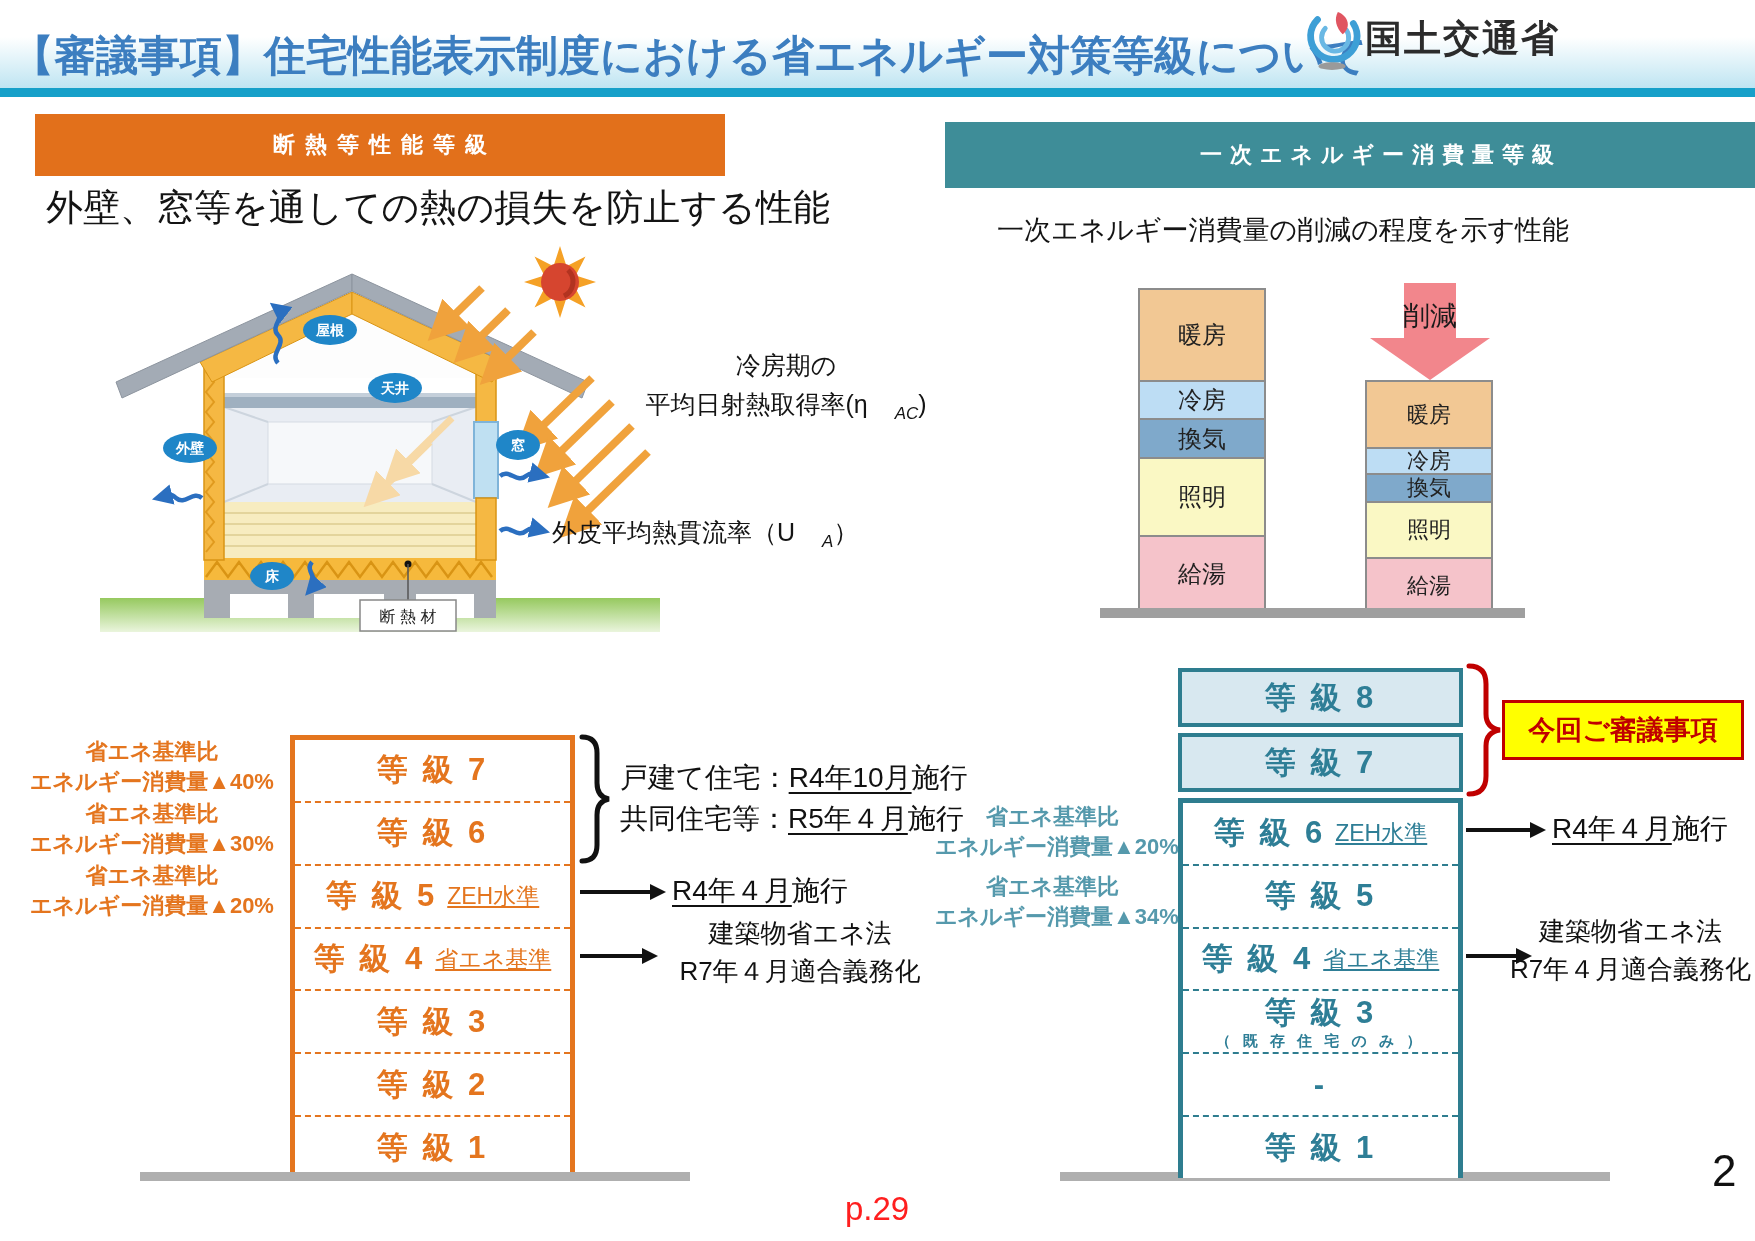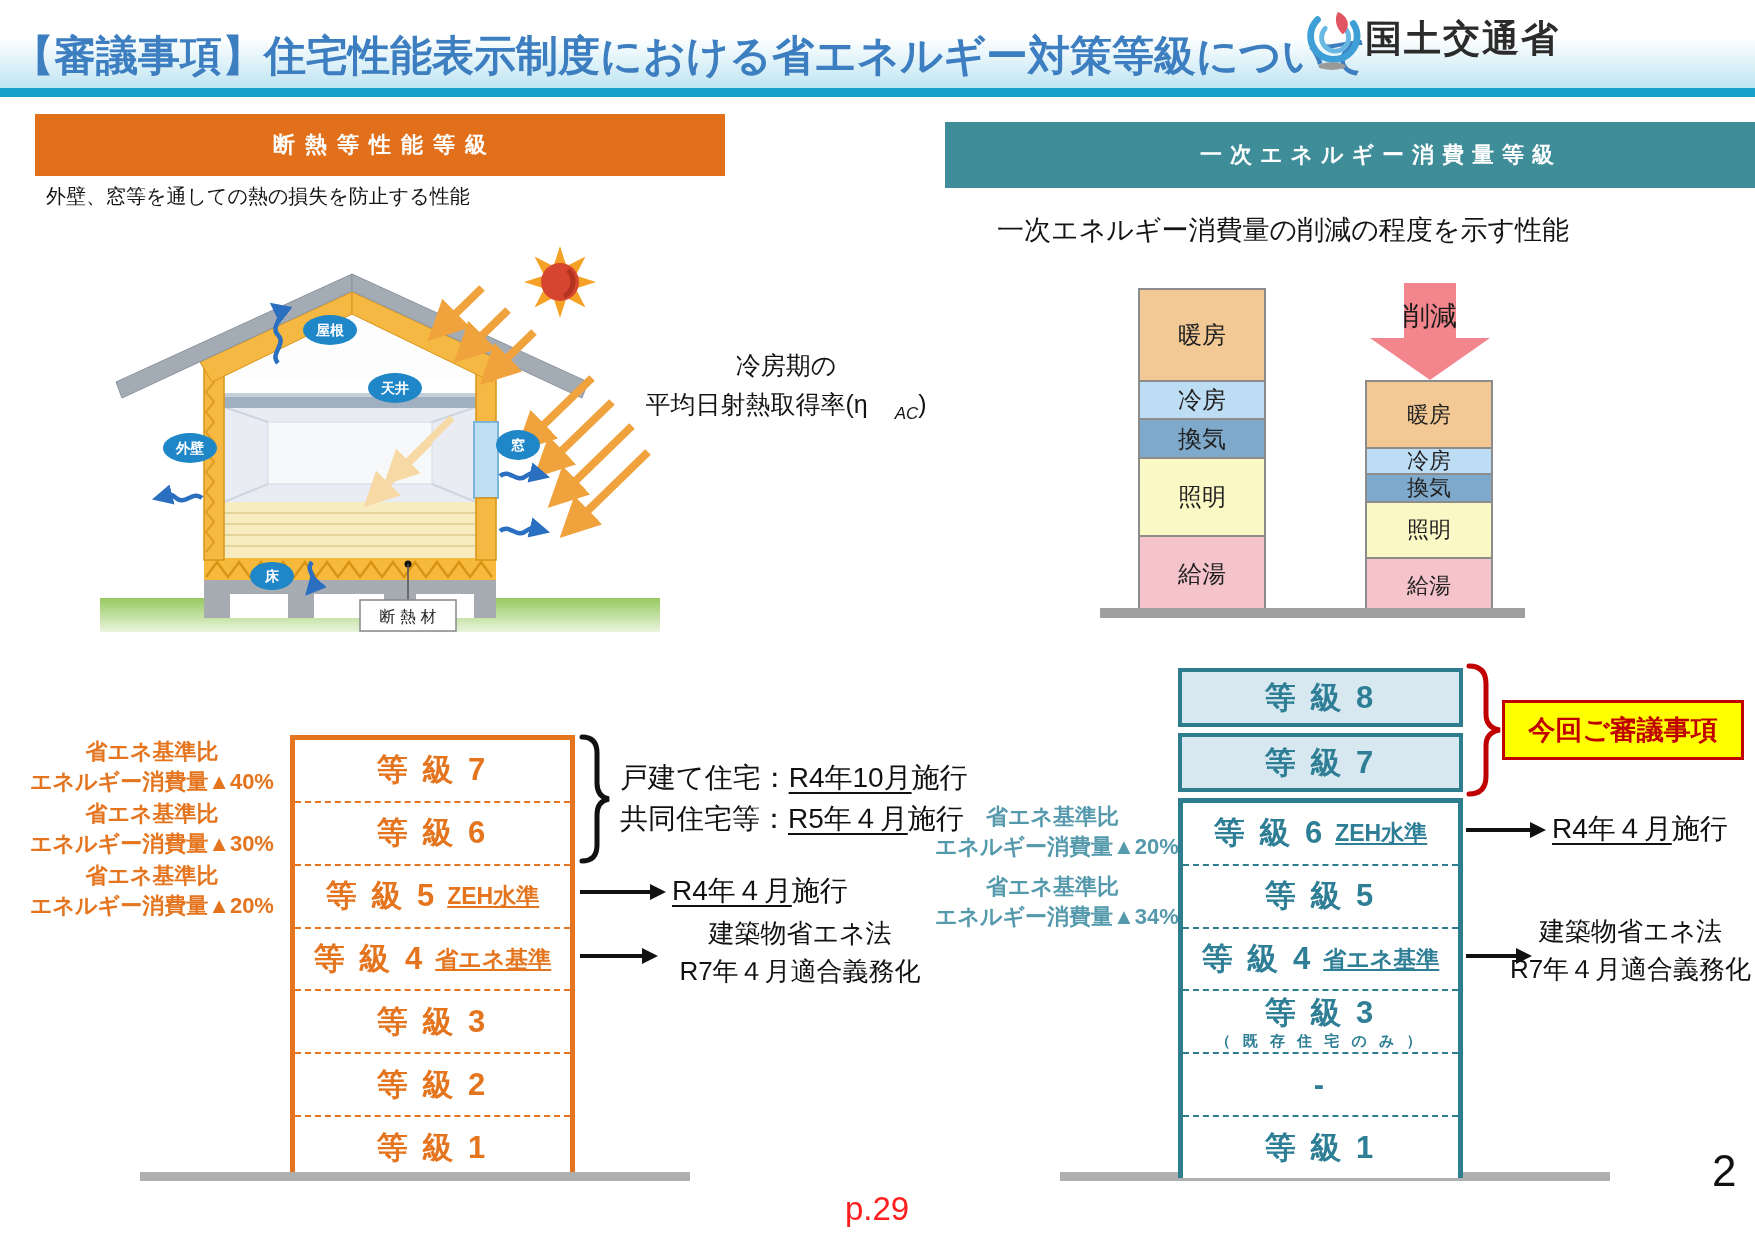--- a/index.html
+++ b/index.html
@@ -14,32 +14,32 @@
   #header-stripe{left:0;top:88px;width:1755px;height:9px;background:#17a0c9;}
   #page-title{left:12px;top:28px;font-size:42px;font-weight:bold;color:#3c7ec0;white-space:nowrap;}
   #logo{left:1302px;top:6px;display:flex;align-items:center;gap:1px;}
   #logo-text{font-size:37px;font-weight:600;color:#2b2b2b;letter-spacing:2px;}
 
   
   .sec-head{height:62px;display:flex;align-items:center;justify-content:center;
     color:#fff;font-size:22px;font-weight:bold;letter-spacing:10px;text-indent:10px;}
   #left-head{left:35px;top:114px;width:690px;background:#e2701b;}
   #right-head{left:945px;top:122px;width:862px;height:66px;background:#3e8d98;letter-spacing:8px;}
-  .subtitle{font-size:20px;color:#141414;white-space:nowrap;}
+  .subtitle{font-size:37px;color:#141414;white-space:nowrap;}
 
   
   .ladder{background:#fff;display:flex;flex-direction:column;}
   #left-ladder{left:290px;top:735px;width:285px;height:443px;border:5px solid #e4751e;border-bottom:none;}
   #right-ladder{left:1178px;top:798px;width:285px;height:380px;border:5px solid #2e7d8f;border-bottom:none;}
   .lrow{flex:1;display:flex;align-items:center;justify-content:center;gap:10px;}
   #left-ladder .lrow + .lrow{border-top:2px dashed #e4751e;}
   #right-ladder .lrow + .lrow{border-top:2px dashed #2e7d8f;}
   .grade{font-size:31px;font-weight:bold;letter-spacing:3px;white-space:nowrap;}
   .grade.o{color:#e4751e;} .grade.t{color:#2e7e96;}
-  .tag{font-size:23px;font-weight:bold;text-decoration:underline;white-space:nowrap;}
+  .tag{font-size:23px;font-weight:normal;text-decoration:underline;white-space:nowrap;}
   .tag.o{color:#e4751e;} .tag.t{color:#2e7e96;}
   .col{flex-direction:column;gap:0;}
   .subnote{font-size:15px;font-weight:bold;color:#2e7e96;letter-spacing:4px;margin-top:-2px;white-space:nowrap;}
 
   .top-box{left:1178px;width:285px;height:59px;background:#d8e8f0;border:4px solid #2e7d8f;
     display:flex;align-items:center;justify-content:center;}
 
   
   .note{width:260px;text-align:center;font-size:22px;font-weight:bold;line-height:1.38;white-space:nowrap;}
   .note.o{color:#e4751e;} .note.t{color:#5599ac;}
@@ -203,20 +203,23 @@
       <line x1="308" y1="334" x2="308" y2="370" stroke="#555" stroke-width="1.5"></line>
       <rect x="260" y="370" width="96" height="31" fill="#ffffff" stroke="#888" stroke-width="1.5"></rect>
       <text x="308" y="392" font-size="16" fill="#222" text-anchor="middle">断 熱 材</text>
     </g>
   </svg>
 
   <div class="abs ann center" style="left:618px;top:346px;width:336px;line-height:1.55;">
     <span>冷房期の</span><br>
     <span>平均日射熱取得率(η</span><sub class="sub">AC</sub><span>)</span>
   </div>
+  <div class="abs ann" style="left:552px;top:516px;">
+    <span>外皮平均熱貫流率（U</span><sub class="sub">A</sub><span>）</span>
+  </div>
 
   <div class="abs ladder" id="left-ladder">
     <div class="lrow">
         <span class="grade o">等 級 7</span>
       </div>
     <div class="lrow">
         <span class="grade o">等 級 6</span>
       </div>
     <div class="lrow">
         <span class="grade o">等 級 5</span>

